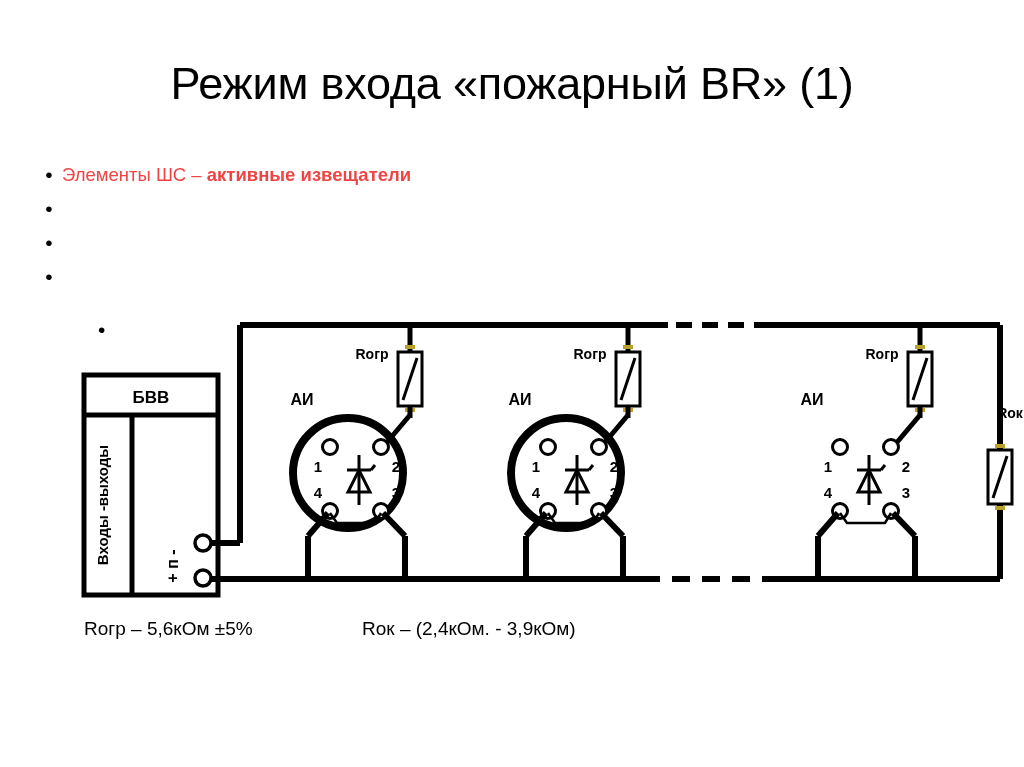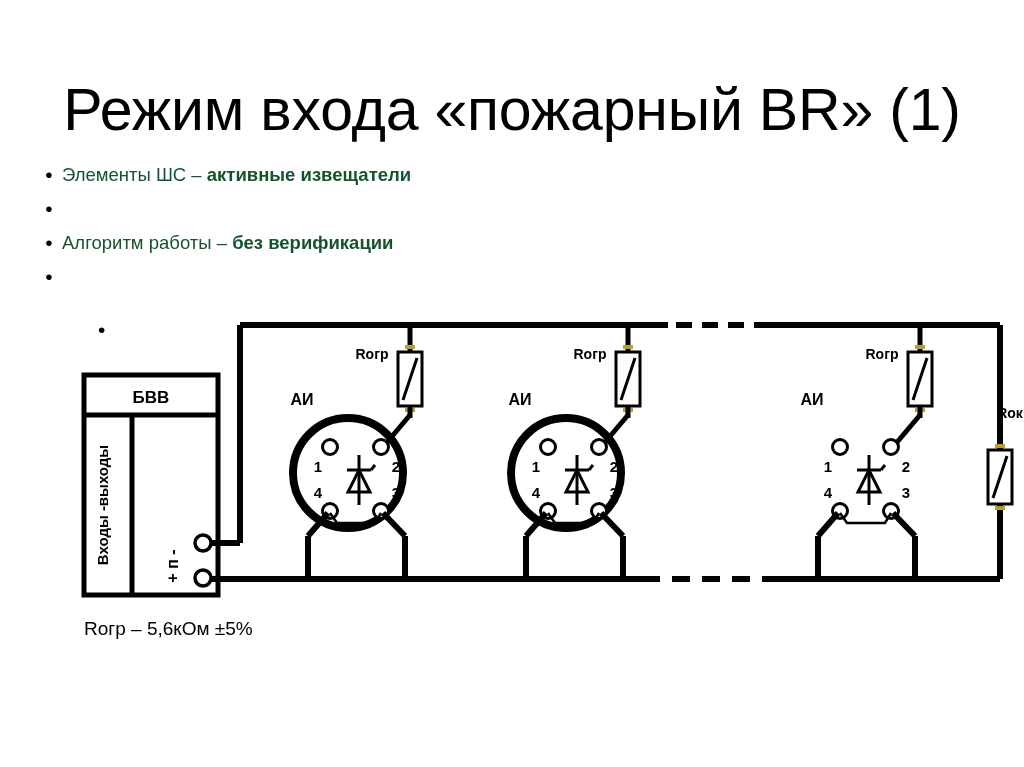--- a/index.html
+++ b/index.html
@@ -14,24 +14,24 @@
   #slide {
     position: relative;
     width: 1024px;
     height: 767px;
     background: #ffffff;
   }
 
   
   #slide-title {
     position: absolute;
-    left: 0; top: 76px;
+    left: 0; top: 58px;
     width: 1024px;
     text-align: center;
-    font-size: 59px;
+    font-size: 45px;
     font-weight: 400;
     color: #000000;
     letter-spacing: -0.2px;
     white-space: nowrap;
   }
 
   
   #bullet-list {
     position: absolute;
     left: 36px; top: 163px;
@@ -47,21 +47,21 @@
     width: 26px;
     flex: 0 0 26px;
     text-align: center;
     font-size: 21px;
     line-height: 24px;
     color: #000000;
   }
   .bullet-text {
     font-size: 18.5px;
     line-height: 24px;
-    color: #14532d;
+    color: #ef4444;
     white-space: nowrap;
   }
   .bullet-text b { font-weight: bold; }
 
   
   #stray-bullet {
     position: absolute;
     left: 98px; top: 320px;
     font-size: 21px;
     line-height: 20px;
@@ -99,21 +99,20 @@
       <span class="bullet-dot">•</span>
       <span class="bullet-text"><span>Элементы ШС – </span><b>активные извещатели</b><span></span></span>
     </div>
 
     <div class="bullet-row">
       <span class="bullet-dot">•</span>
     </div>
 
     <div class="bullet-row">
       <span class="bullet-dot">•</span>
-      <span class="bullet-text"><span>Алгоритм работы – </span><b>без верификации</b><span></span></span>
     </div>
 
     <div class="bullet-row">
       <span class="bullet-dot">•</span>
     </div>
 
   </div>
 
   <div id="stray-bullet">•</div>
 
@@ -272,14 +271,15 @@
 
       <text x="828" y="472" font-family="Liberation Sans, sans-serif" font-size="15" font-weight="bold" text-anchor="middle" fill="#000">1</text>
       <text x="906" y="472" font-family="Liberation Sans, sans-serif" font-size="15" font-weight="bold" text-anchor="middle" fill="#000">2</text>
       <text x="906" y="498" font-family="Liberation Sans, sans-serif" font-size="15" font-weight="bold" text-anchor="middle" fill="#000">3</text>
       <text x="828" y="498" font-family="Liberation Sans, sans-serif" font-size="15" font-weight="bold" text-anchor="middle" fill="#000">4</text>
 
     </svg>
   </div>
 
   <div class="caption" id="caption-rogr">Rогр – 5,6кОм ±5%</div>
+  <div class="caption" id="caption-rok">Rок – (2,4кОм. - 3,9кОм)</div>
 
 </div>
 
 </body></html>

